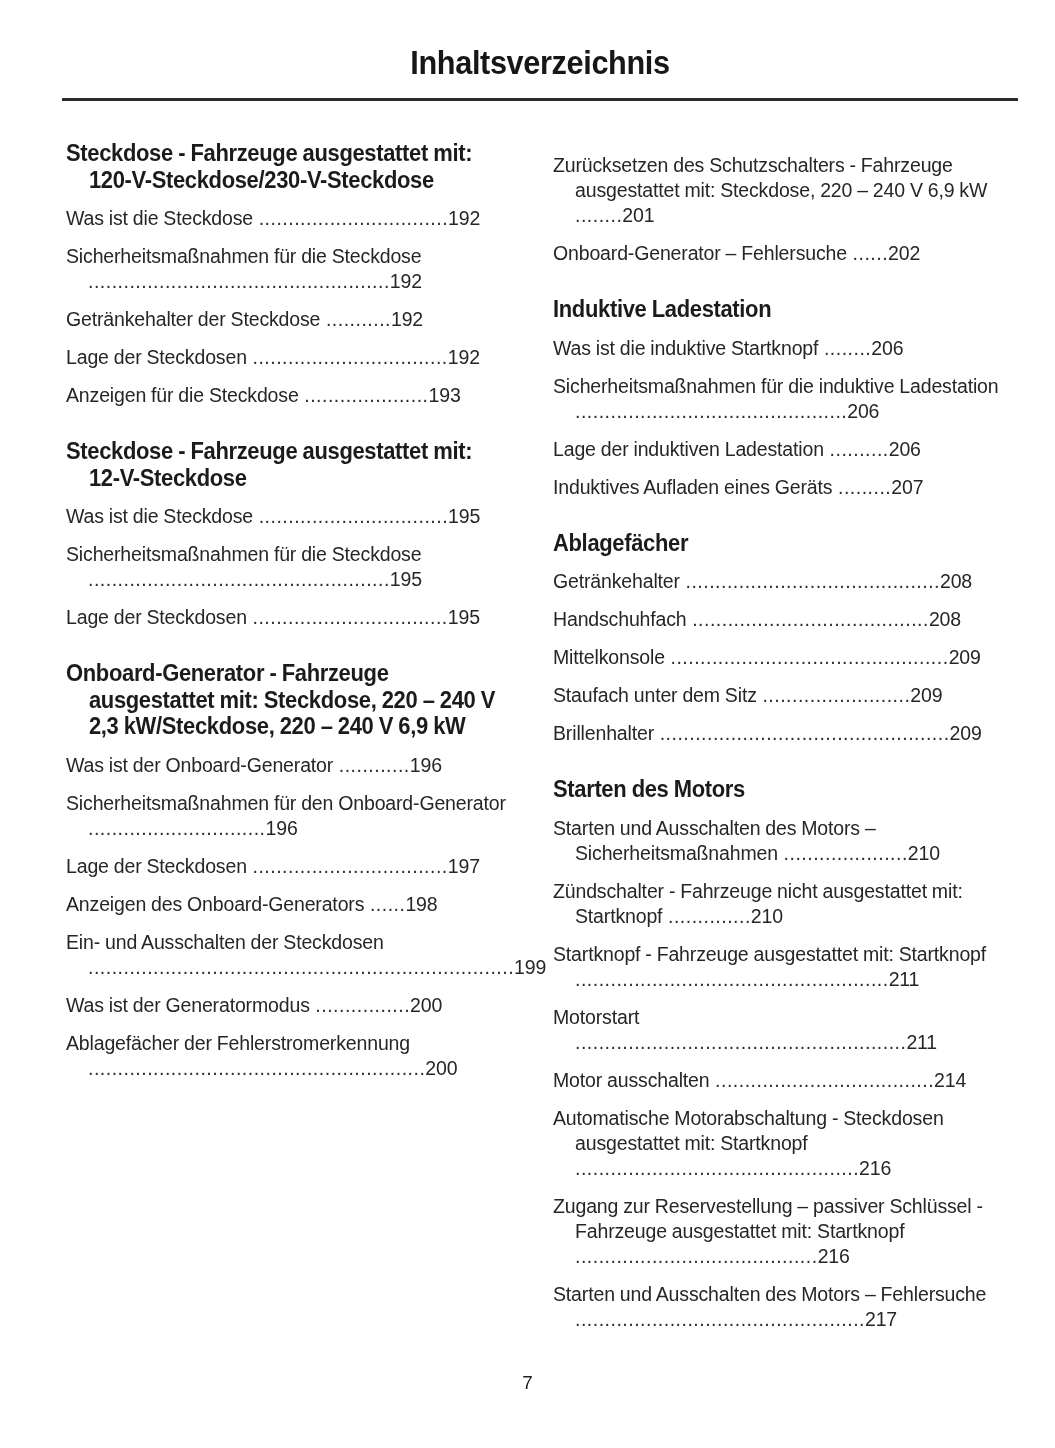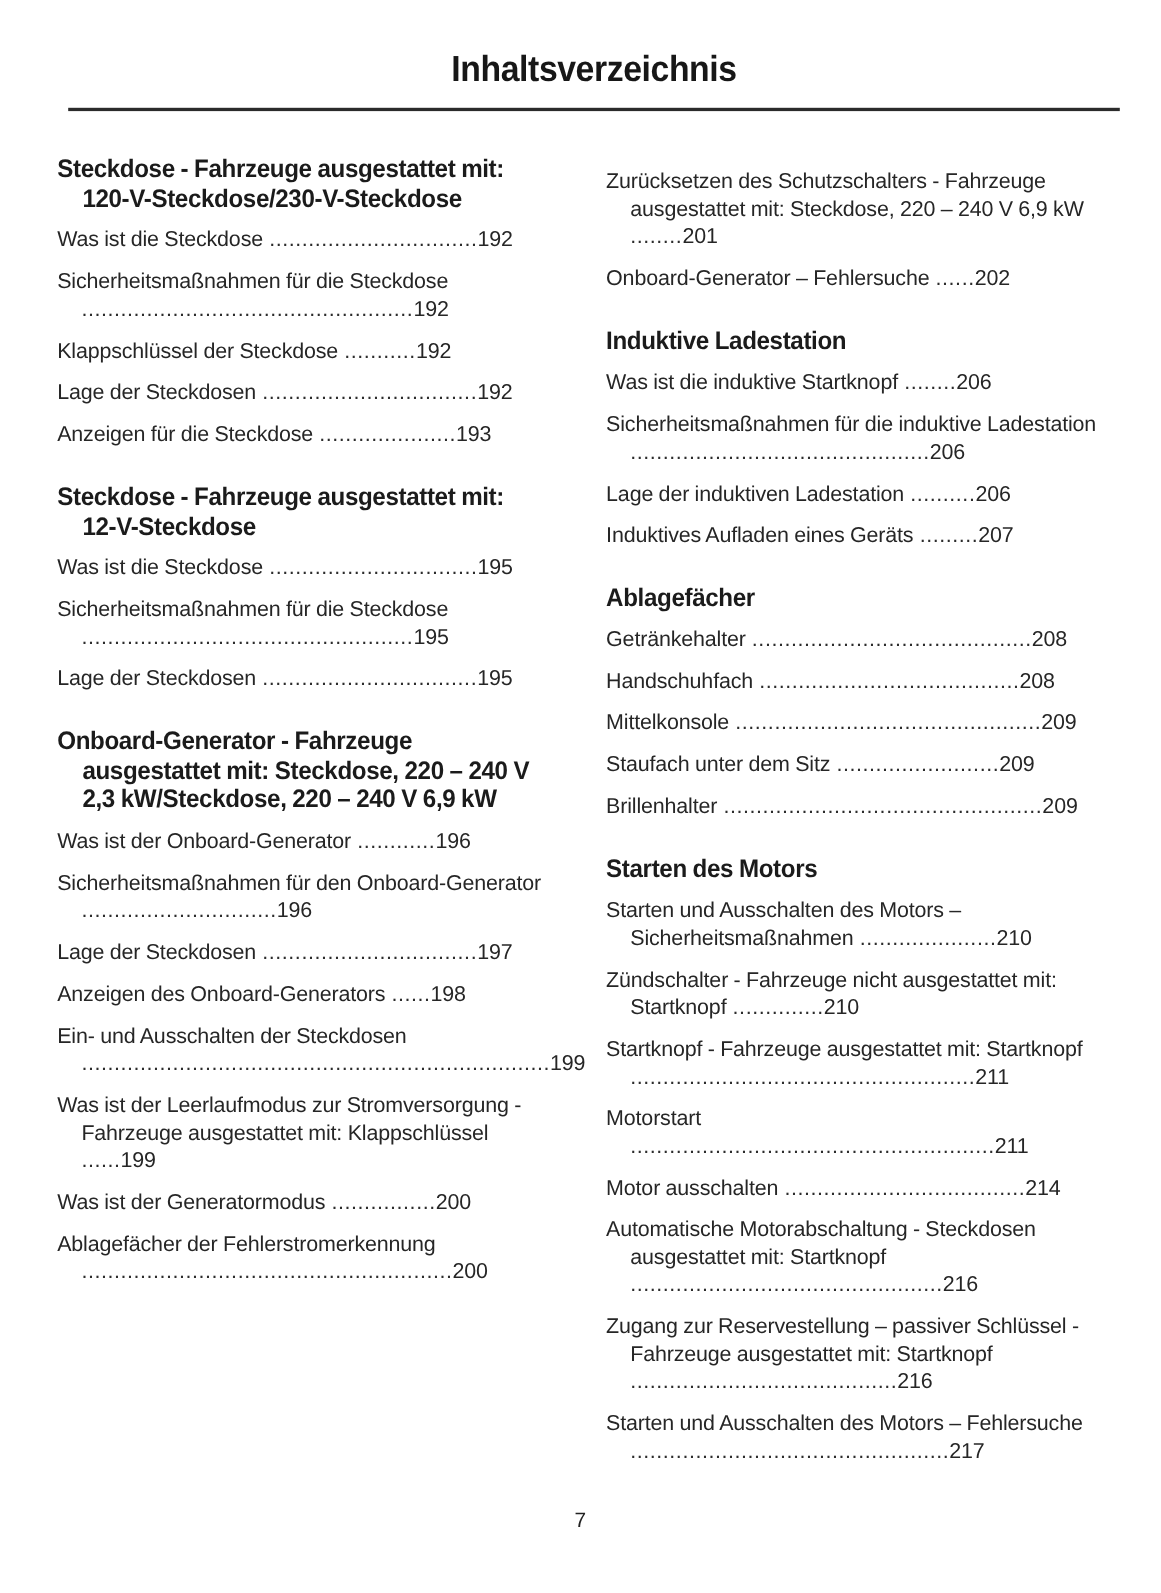--- a/index.html
+++ b/index.html
@@ -44,24 +44,24 @@
     left: 62px;
     width: 956px;
     height: 3px;
     background: #2b2b2b;
   }
 
   
   .columns {
     position: absolute;
     top: 140px;
-    left: 52px;
+    left: 66px;
     width: 950px;
     display: flex;
-    gap: 48px;
+    gap: 36px;
   }
   .col {
     width: 451px;
   }
 
   
   .sec-head {
     font-size: 23px;
     line-height: 26.5px;
     font-weight: 700;
@@ -128,38 +128,37 @@
   <div class="page-title">Inhaltsverzeichnis</div>
 
   <div class="title-rule"></div>
 
   <div class="columns">
     <div class="col" id="col-0">
         <div class="section">
           <div class="sec-head">Steckdose - Fahrzeuge ausgestattet mit: 120-V-Steckdose/230-V-Steckdose</div>
           <div class="entry"><span class="etext">Was ist die Steckdose</span><span class="leaders"> ................................</span><span class="pnum">192</span></div>
           <div class="entry"><span class="etext">Sicherheitsmaßnahmen für die Steckdose</span><span class="leaders"> ...................................................</span><span class="pnum">192</span></div>
-          <div class="entry"><span class="etext">Klappschlüssel der Steckdose</span><span class="leaders"> ...........</span><span class="pnum">192</span></div>
+          <div class="entry"><span class="etext">Getränkehalter der Steckdose</span><span class="leaders"> ...........</span><span class="pnum">192</span></div>
           <div class="entry"><span class="etext">Lage der Steckdosen</span><span class="leaders"> .................................</span><span class="pnum">192</span></div>
           <div class="entry"><span class="etext">Anzeigen für die Steckdose</span><span class="leaders"> .....................</span><span class="pnum">193</span></div>
         </div>
         <div class="section">
           <div class="sec-head spaced-above">Steckdose - Fahrzeuge ausgestattet mit: 12-V-Steckdose</div>
           <div class="entry"><span class="etext">Was ist die Steckdose</span><span class="leaders"> ................................</span><span class="pnum">195</span></div>
           <div class="entry"><span class="etext">Sicherheitsmaßnahmen für die Steckdose</span><span class="leaders"> ...................................................</span><span class="pnum">195</span></div>
           <div class="entry"><span class="etext">Lage der Steckdosen</span><span class="leaders"> .................................</span><span class="pnum">195</span></div>
         </div>
         <div class="section">
           <div class="sec-head spaced-above">Onboard-Generator - Fahrzeuge ausgestattet mit: Steckdose, 220 – 240 V 2,3 kW/Steckdose, 220 – 240 V 6,9 kW</div>
           <div class="entry"><span class="etext">Was ist der Onboard-Generator</span><span class="leaders"> ............</span><span class="pnum">196</span></div>
           <div class="entry"><span class="etext">Sicherheitsmaßnahmen für den Onboard-Generator</span><span class="leaders"> ..............................</span><span class="pnum">196</span></div>
           <div class="entry"><span class="etext">Lage der Steckdosen</span><span class="leaders"> .................................</span><span class="pnum">197</span></div>
           <div class="entry"><span class="etext">Anzeigen des Onboard-Generators</span><span class="leaders"> ......</span><span class="pnum">198</span></div>
           <div class="entry"><span class="etext">Ein- und Ausschalten der Steckdosen</span><span class="leaders"> ........................................................................</span><span class="pnum">199</span></div>
-          <div class="entry"><span class="etext">Was ist der Leerlaufmodus zur Stromversorgung - Fahrzeuge ausgestattet mit: Klappschlüssel</span><span class="leaders"> ......</span><span class="pnum">199</span></div>
           <div class="entry"><span class="etext">Was ist der Generatormodus</span><span class="leaders"> ................</span><span class="pnum">200</span></div>
           <div class="entry"><span class="etext">Ablagefächer der Fehlerstromerkennung</span><span class="leaders"> .........................................................</span><span class="pnum">200</span></div>
         </div>
       </div>
     <div class="col" id="col-1">
         <div class="section">
           <div class="entry"><span class="etext">Zurücksetzen des Schutzschalters - Fahrzeuge ausgestattet mit: Steckdose, 220 – 240 V 6,9 kW</span><span class="leaders"> ........</span><span class="pnum">201</span></div>
           <div class="entry"><span class="etext">Onboard-Generator – Fehlersuche</span><span class="leaders"> ......</span><span class="pnum">202</span></div>
         </div>
         <div class="section">

